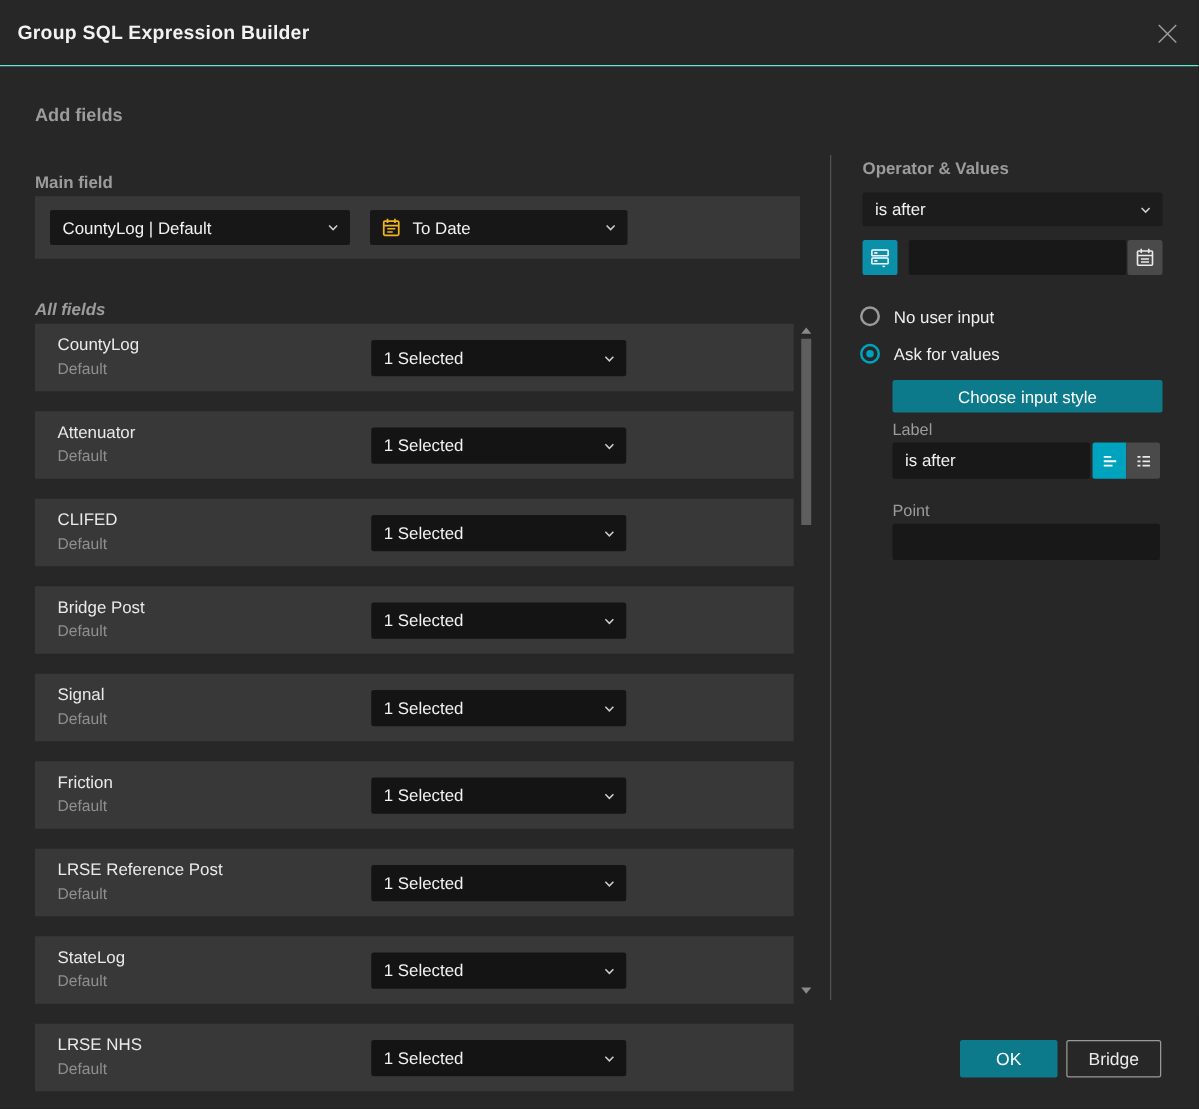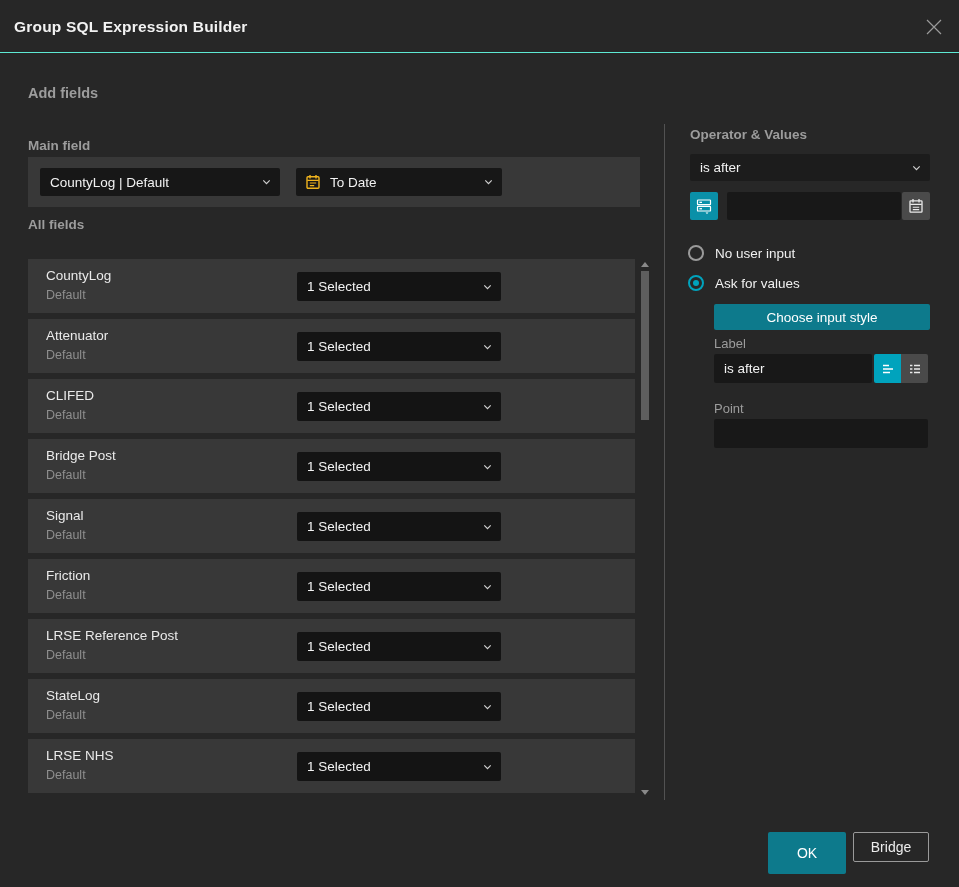--- a/index.html
+++ b/index.html
@@ -21,21 +21,21 @@
   
   .select { position:absolute; background:#171717; border-radius:2px;
     display:flex; align-items:center; padding:0 26px 0 10px;
     color:#f2f2f2; font-size:13.5px; cursor:pointer; white-space:nowrap; }
   .select .chev { position:absolute; right:8px; top:50%; transform:translateY(-50%); }
   
   .main-panel { position:absolute; left:28px; top:157px; width:612px; height:50px;
     background:#383838; }
   
   .field-row { position:relative; width:607px; height:54px; background:#383838;
-    margin-bottom:6px; }
+    margin-bottom:16px; }
   .field-name { position:absolute; left:18px; top:9px; font-size:13.5px; color:#eaeaea; }
   .field-sub  { position:absolute; left:18px; top:29px; font-size:12.5px; color:#8f8f8f; }
   .row-select { left:269px; top:13px; width:204px; height:29px; background:#141414; }
   #fields-list { position:absolute; left:28px; top:259px; width:607px; }
   
   .scroll-thumb { position:absolute; left:641px; top:271px; width:8px; height:149px;
     background:#5e5e5e; cursor:pointer; }
   .scroll-arrow { position:absolute; left:641px; width:0; height:0;
     border-left:4px solid transparent; border-right:4px solid transparent; cursor:pointer; }
   .arrow-up   { top:262px; border-bottom:5px solid #8a8a8a; }
@@ -55,21 +55,21 @@
     border:2px solid #9a9a9a; margin-right:11px; position:relative; flex:0 0 auto; }
   .radio-circle.on { border-color:#00a3bd; }
   .radio-circle.on::after { content:""; position:absolute; left:3px; top:3px;
     width:6px; height:6px; border-radius:50%; background:#00a3bd; }
   .radio-label { font-size:13.5px; color:#f0f0f0; }
   .teal-btn { position:absolute; background:#0d7a8c; border:none; color:#fff;
     border-radius:2px; font-family:"Liberation Sans", sans-serif; cursor:pointer;
     display:flex; align-items:center; justify-content:center; }
   .mini-label { position:absolute; font-size:13px; color:#9c9c9c; }
   
-  .ok-btn { left:768px; top:832px; width:78px; height:42px; font-size:14px; }
+  .ok-btn { left:768px; top:832px; width:78px; height:30px; font-size:14px; }
   .cancel-btn { position:absolute; left:853px; top:832px; width:76px; height:30px;
     background:transparent; border:1px solid #9a9a9a; border-radius:2px;
     color:#ececec; font-size:14px; font-family:"Liberation Sans", sans-serif;
     cursor:pointer; display:flex; align-items:center; justify-content:center; }
 </style>
 </head>
 <body>
 
 <div id="dialog">
 
@@ -103,21 +103,21 @@
           <path d="M4.8 9 h6.4 M4.8 11.6 h4.4"></path>
         </g>
       </svg>
       <span>To Date</span>
       <svg class="chev" width="11" height="11" viewBox="0 0 12 12">
         <path d="M2.5 4.2 L6 7.8 L9.5 4.2" fill="none" stroke="#cfcfcf" stroke-width="1.3"></path>
       </svg>
     </div>
   </div>
 
-  <div class="sec-label" style="left:28px;top:217px;font-size:13.5px;">All fields</div>
+  <div class="sec-label" style="left:28px;top:240px;font-size:13.5px;font-style:italic;">All fields</div>
 
   <div id="fields-list">
     <div class="field-row">
       <div class="field-name">CountyLog</div>
       <div class="field-sub">Default</div>
       <div class="select row-select">
         <span>1 Selected</span>
         <svg class="chev" width="11" height="11" viewBox="0 0 12 12">
           <path d="M2.5 4.2 L6 7.8 L9.5 4.2" fill="none" stroke="#cfcfcf" stroke-width="1.3"></path>
         </svg>

